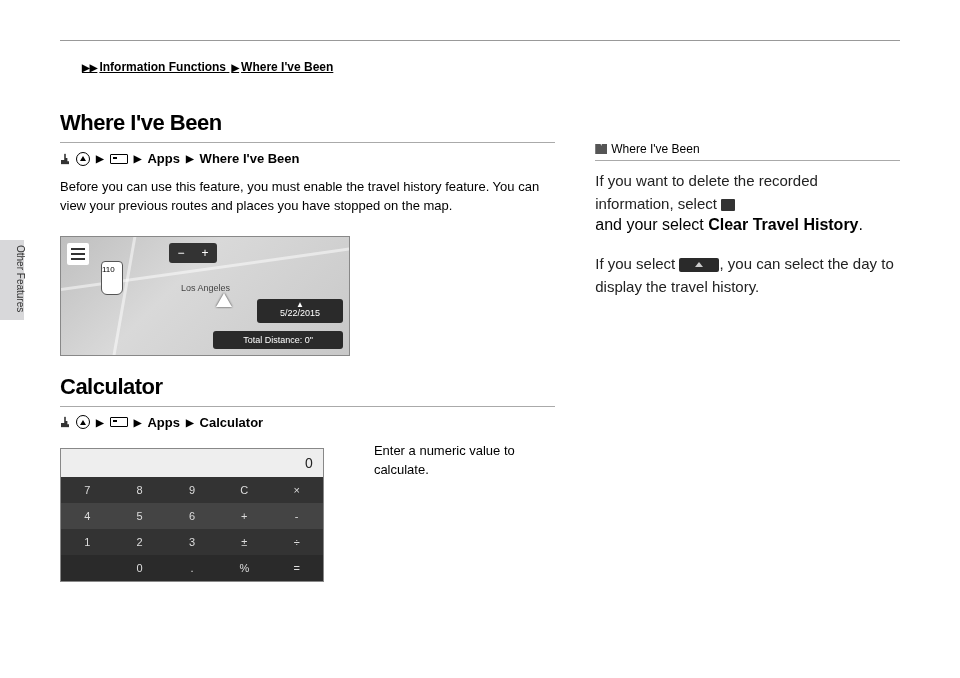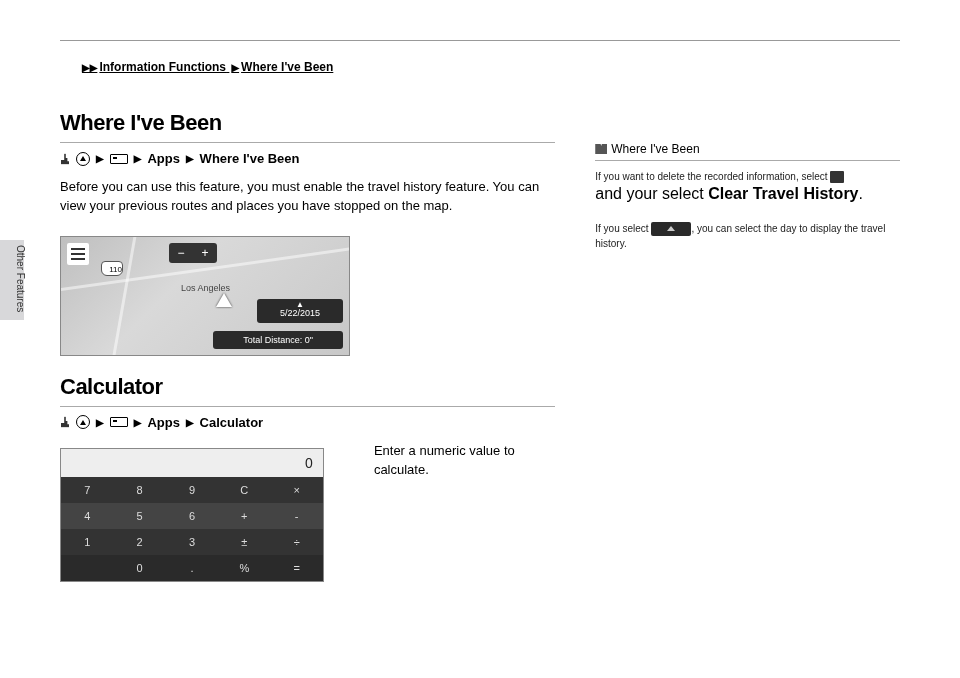--- a/index.html
+++ b/index.html
@@ -16,41 +16,41 @@
     h1.section { font-size: 22px; font-weight: bold; margin: 10px 0 6px 0; letter-spacing: -0.5px; }
     h1.section + .hr { border-bottom: 1px solid #aaa; margin-bottom: 8px; }
     .nav-path { font-size: 13px; font-weight: bold; display: flex; align-items: center; gap: 6px; margin-bottom: 12px; flex-wrap: wrap; }
     .nav-path .tri { font-size: 10px; }
     .body-text { font-size: 13px; line-height: 1.45; margin-bottom: 20px; }
     .map-shot { width: 290px; height: 120px; background: linear-gradient(135deg,#bfbfbf 0%, #d9d9d9 40%, #c8c8c8 100%); border: 1px solid #888; position: relative; overflow: hidden; margin-bottom: 18px; }
     .map-shot .hamburger { position:absolute; left:6px; top:6px; width:22px; height:22px; background:#fff; border-radius:2px; display:flex; flex-direction:column; justify-content:center; gap:3px; padding:4px; }
     .map-shot .hamburger div { height:2px; background:#333; }
     .map-shot .zoom { position:absolute; left:108px; top:6px; width:48px; height:20px; background:#333; border-radius:3px; color:#fff; font-size:12px; display:flex; }
     .map-shot .zoom span { flex:1; text-align:center; line-height:20px; }
-    .map-shot .shield { position:absolute; left:40px; top:24px; width:22px; height:15px; background:#fff; border:1px solid #555; border-radius:4px 4px 6px 6px; font-size:8px; text-align:right; line-height:16px; }
+    .map-shot .shield { position:absolute; left:40px; top:24px; width:22px; height:34px; background:#fff; border:1px solid #555; border-radius:4px 4px 6px 6px; font-size:8px; text-align:left; line-height:16px; }
     .map-shot .city { position:absolute; left:120px; top:46px; font-size:9px; color:#444; }
     .map-shot .marker { position:absolute; left:155px; top:56px; width:0; height:0; border-left:8px solid transparent; border-right:8px solid transparent; border-bottom:14px solid #fff; filter: drop-shadow(0 0 1px #333); }
     .map-shot .datebox { position:absolute; right:6px; top:62px; width:86px; background:#2a2a2a; color:#fff; font-size:9px; border-radius:3px; padding:3px 6px 5px 6px; text-align:center; }
     .map-shot .datebox .up { font-size:8px; line-height:6px; }
     .map-shot .distbox { position:absolute; right:6px; bottom:6px; width:130px; background:#2a2a2a; color:#fff; font-size:9px; border-radius:3px; padding:4px 6px; text-align:center; }
     .map-shot .roads { position:absolute; inset:0; }
     .map-shot .roads::before, .map-shot .roads::after { content:""; position:absolute; background:rgba(255,255,255,0.5); }
     .map-shot .roads::before { left:-10px; top:30px; width:320px; height:3px; transform:rotate(-8deg); }
     .map-shot .roads::after { left:60px; top:-10px; width:3px; height:160px; transform:rotate(10deg); }
     .calc-shot { width: 290px; border:1px solid #888; margin-top: 6px; }
     .calc-disp { background:#eee; text-align:right; padding:6px 10px; font-size:14px; color:#222; }
     .calc-grid { display:grid; grid-template-columns: repeat(5, 1fr); background:#444; }
     .calc-grid div { height:26px; line-height:26px; text-align:center; font-size:11px; color:#ddd; }
     .calc-grid .dark { background:#333; }
     .calc-grid .darker { background:#2a2a2a; }
     .calc-side-text { font-size: 13px; line-height: 1.45; margin-left: 26px; }
     .flex-row { display:flex; gap: 24px; align-items: flex-start; }
     .sidebar-note-head { font-size: 12px; border-bottom: 1px solid #aaa; padding-bottom: 4px; margin-top: 42px; margin-bottom: 8px; display:flex; align-items:center; gap:4px; }
     .sidebar-note-head .book { width:12px; height:10px; background:#555; clip-path: polygon(0 0, 45% 0, 50% 20%, 55% 0, 100% 0, 100% 100%, 0 100%); }
-    .note-body { font-size: 10px; line-height: 1.55; color:#222; }
+    .note-body { font-size: 15px; line-height: 1.55; color:#222; }
     .inline-icon { display:inline-flex; width:14px; height:12px; background:#333; border-radius:1px; vertical-align:middle; flex-direction:column; justify-content:center; gap:1.5px; padding:2px; }
     .inline-btn { display:inline-block; width:40px; height:14px; background:#2a2a2a; border-radius:2px; vertical-align:middle; position:relative; }
     .inline-btn::after { content:""; position:absolute; left:50%; top:50%; transform:translate(-50%,-60%); width:0; height:0; border-left:4px solid transparent; border-right:4px solid transparent; border-bottom:5px solid #ccc; }
     .icon-home { display:inline-flex; width:14px; height:14px; border:1.5px solid #000; border-radius:50%; align-items:center; justify-content:center; }
     .icon-home::after { content:""; width:0; height:0; border-left:3px solid transparent; border-right:3px solid transparent; border-bottom:5px solid #000; }
     .icon-card { display:inline-block; width:18px; height:10px; border:1.5px solid #000; border-radius:1px; position:relative; }
     .icon-card::after { content:""; position:absolute; left:2px; top:2px; width:4px; height:2px; background:#000; }
     .hand { display:inline-block; width:10px; height:14px; background:#000; clip-path: polygon(40% 0, 60% 0, 60% 40%, 80% 40%, 80% 70%, 100% 70%, 100% 100%, 0 100%, 0 60%, 40% 60%); opacity:0.8; transform: scale(0.8); }
   </style>
 </head>

